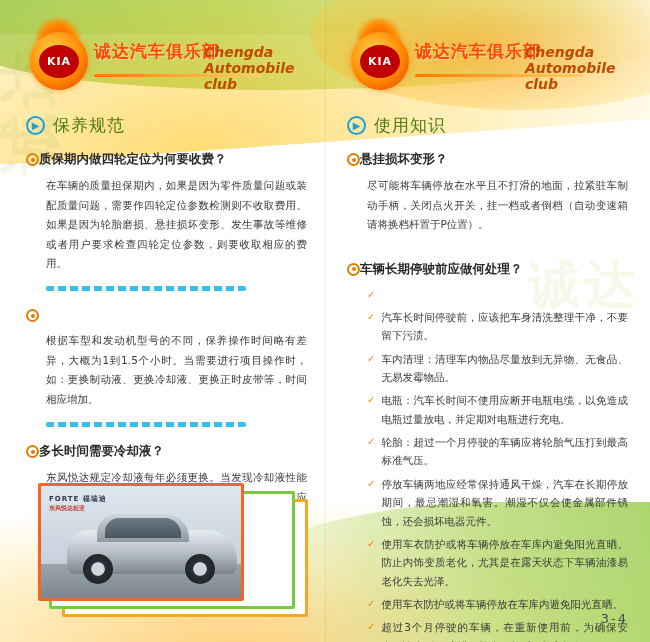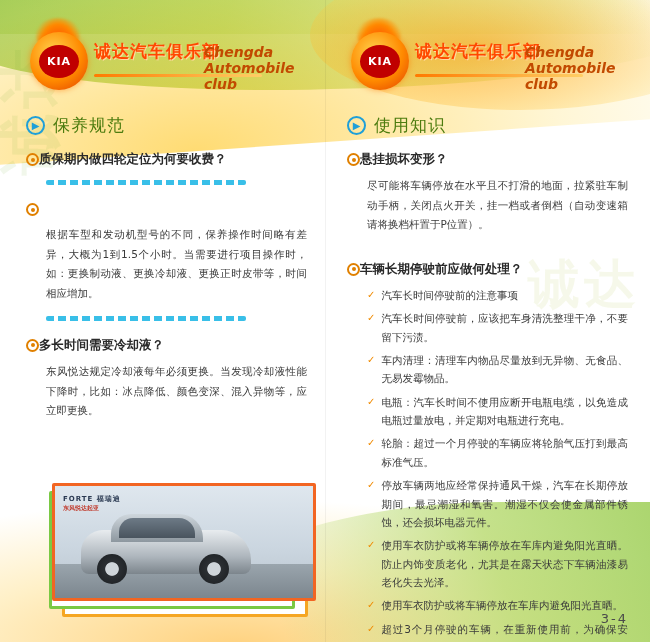--- a/index.html
+++ b/index.html
@@ -172,21 +172,21 @@
   .photo-stack {
     position: absolute; left: 36px; bottom: 24px;
     width: 268px; height: 135px;
   }
   .ph {
     position: absolute; border: 3px solid; background: #fff;
     border-radius: 2px;
   }
   .ph3 { left: 26px; top: 16px; width: 246px; height: 118px; border-color: #f5a623; }
   .ph2 { left: 13px; top: 8px; width: 246px; height: 118px; border-color: #7ac943; }
-  .ph1 { left: 16px; top: 0; width: 264px; height: 118px; border-color: #f26522; overflow: hidden; }
+  .ph1 { left: 2px; top: 0; width: 206px; height: 118px; border-color: #f26522; overflow: hidden; }
   .ph1 .pic {
     position: absolute; inset: 0;
     background: linear-gradient(180deg, #dfe7ee 0%, #cbd6e0 55%, #b9c4cd 100%);
   }
   .pic .road {
     position: absolute; left: 0; right: 0; bottom: 0; height: 34px;
     background: linear-gradient(180deg, #9aa5ad, #7c868e);
   }
   .pic .car-body {
     position: absolute; left: 26px; bottom: 24px; width: 170px; height: 44px;
@@ -258,20 +258,21 @@
       <div class="sec-head">
         <span class="arrow-ic">▶</span>
         <span class="sec-title">保养规范</span>
       </div>
 
       <div class="qa">
         <div class="q-row">
           <span class="q-ic"></span>
           <span class="q-text">质保期内做四轮定位为何要收费？</span>
         </div>
+        <div class="a-text">在车辆的质量担保期内，如果是因为零件质量问题或装配质量问题，需要作四轮定位参数检测则不收取费用。如果是因为轮胎磨损、悬挂损坏变形、发生事故等维修或者用户要求检查四轮定位参数，则要收取相应的费用。</div>
         <div class="divider"></div>
       </div>
 
       <div class="qa">
         <div class="q-row">
           <span class="q-ic"></span>
         </div>
         <div class="a-text">根据车型和发动机型号的不同，保养操作时间略有差异，大概为1到1.5个小时。当需要进行项目操作时，如：更换制动液、更换冷却液、更换正时皮带等，时间相应增加。</div>
         <div class="divider"></div>
       </div>
@@ -331,21 +332,20 @@
       </div>
 
       <div class="qa" style="margin-top:26px">
         <div class="q-row">
           <span class="q-ic"></span>
           <span class="q-text">车辆长期停驶前应做何处理？</span>
         </div>
         <div class="bul-list">
           <div class="bul">
               <span class="tick">✓</span>
-              <span class="btxt">汽车长时间停驶前的注意事项</span>
             </div>
           <div class="bul">
               <span class="tick">✓</span>
               <span class="btxt">汽车长时间停驶前，应该把车身清洗整理干净，不要留下污渍。</span>
             </div>
           <div class="bul">
               <span class="tick">✓</span>
               <span class="btxt">车内清理：清理车内物品尽量放到无异物、无食品、无易发霉物品。</span>
             </div>
           <div class="bul">

